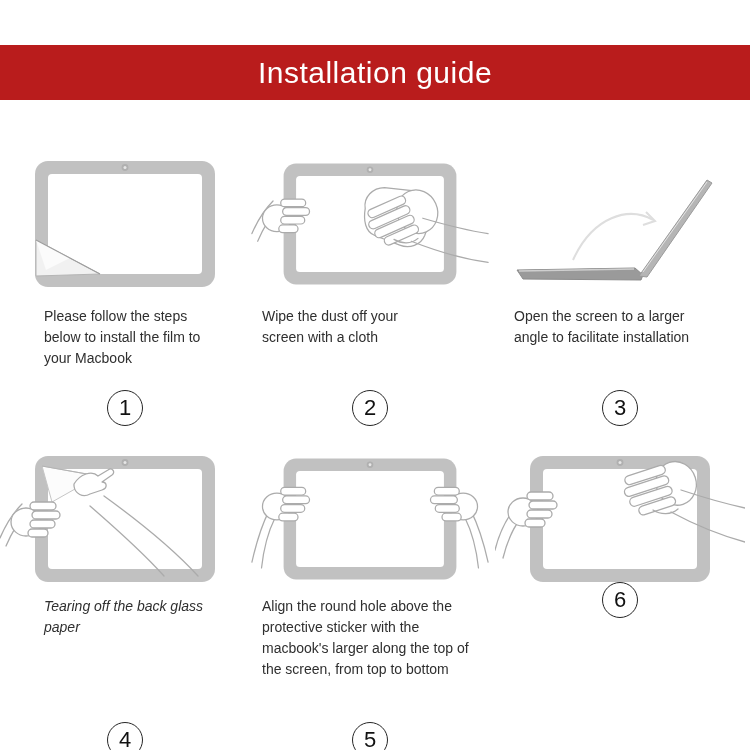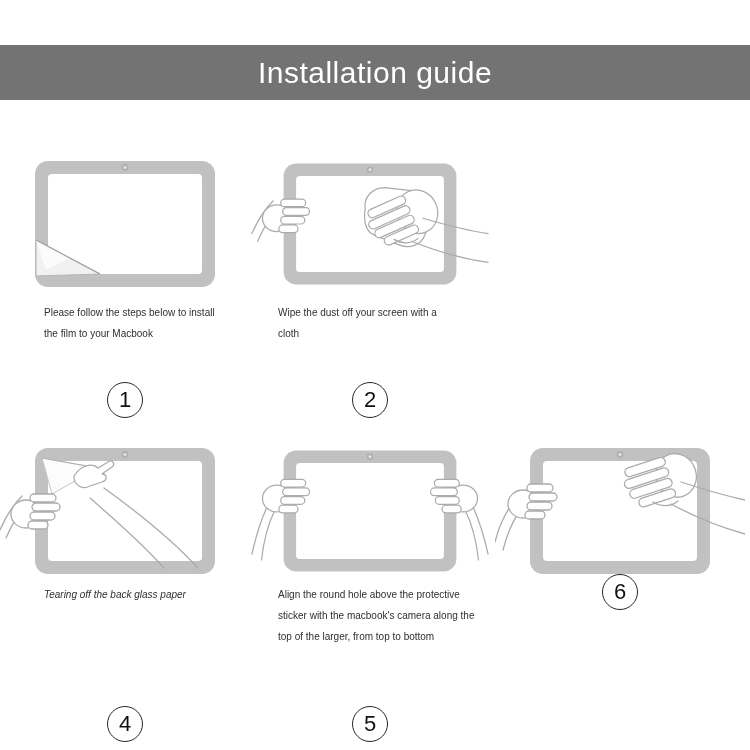--- a/index.html
+++ b/index.html
@@ -2,46 +2,46 @@
 <html><head>
 <meta charset="utf-8">
 <style>
   html,body{margin:0;padding:0;}
   body{
     width:750px;height:750px;overflow:hidden;background:#ffffff;
     font-family:"Liberation Sans", sans-serif;
     position:relative;
   }
   .banner{
-    margin-top:45px;height:55px;background:#737373;
+    margin-top:45px;height:55px;background:#b91c1c;
     display:flex;align-items:center;justify-content:center;
   }
   .banner-title{
     color:#ffffff;font-size:30px;letter-spacing:0.5px;font-weight:400;
   }
   .grid{
     display:grid;
     grid-template-columns:250px 240px 260px;
   }
   .grid.row1{margin-top:0;}
   .step{display:flex;flex-direction:column;}
   .figure{
     display:flex;align-items:center;justify-content:center;
   }
   .row1 .figure{height:136px;margin-top:56px;}
   .row2 .figure{height:126px;}
   .grid.row2{margin-top:30px;}
   .caption{
-    color:#2f2f2f;font-size:10px;line-height:21px;
+    color:#2f2f2f;font-size:14px;line-height:21px;
     text-align:left;
   }
   .row1 .caption{min-height:70px;}
   .row2 .caption{min-height:112px;}
   .col1 .caption{margin-left:44px;}
-  .col2 .caption{margin-left:28px;}
+  .col2 .caption{margin-left:12px;}
   .col3 .caption{margin-left:24px;}
   .s1 .caption{max-width:182px;}
   .s2 .caption{max-width:174px;}
   .s3 .caption{max-width:181px;}
   .s4 .caption{max-width:162px;font-style:italic;}
   .s5 .caption{max-width:214px;}
   .s6 .caption{max-width:240px;}
   .badge{
     align-self:center;
     width:36px;height:36px;border-radius:50%;
@@ -116,20 +116,40 @@
           <path class="ln" d="M150,84 C158,89 168,89 175,83"></path>
           <path class="ln" d="M180,62 C204,69 228,75 248,78"></path>
           <path class="ln" d="M168,86 C196,97 226,105 248,108"></path>
         </g>
       </svg>
     </div>
     <p class="caption">Wipe the dust off your screen with a cloth</p>
     <div class="badge">2</div>
   </div>
 
+  <div class="step col3 s3">
+    <div class="figure">
+      <svg width="250" height="136" viewBox="0 0 250 136">
+        <g>
+          <path d="M78,104 C98,60 134,50 158,64" fill="none" stroke="#dedede" stroke-width="2"></path>
+          <path d="M151,56 L160,65 L148,69" fill="none" stroke="#dedede" stroke-width="2"></path>
+        </g>
+        <g>
+          <path d="M22,114 L140,112 L148,119 L146,124 L28,123 Z" fill="#9a9a9a" stroke="#8c8c8c" stroke-width="1"></path>
+          <path d="M24,115 L139,113" stroke="#cfcfcf" stroke-width="1.6" fill="none"></path>
+        </g>
+        <g>
+          <path d="M144,120 L212,24 L217,27 L152,121 Z" fill="#b5b5b5" stroke="#9a9a9a" stroke-width="1"></path>
+          <path d="M148,116 L212,26" stroke="#e3e3e3" stroke-width="1" fill="none"></path>
+        </g>
+      </svg>
+    </div>
+    <p class="caption">Open the screen to a larger angle to facilitate installation</p>
+    <div class="badge">3</div>
+  </div>
 </div>
 
 <div class="grid row2">
 
   <div class="step col1 s4">
     <div class="figure">
       <svg width="250" height="130" viewBox="0 0 250 130">
         <g>
           <rect x="35" y="2" width="180" height="126" rx="13" fill="#c1c1c1"></rect>
           <rect x="48" y="15" width="154" height="100" rx="4" fill="#ffffff"></rect>
@@ -188,21 +208,21 @@
           <g transform="translate(42,40)">
             <ellipse class="wh" cx="-14" cy="12" rx="15" ry="14"></ellipse>
             <rect class="wh" x="-10" y="-8" width="26" height="8" rx="4"></rect>
             <rect class="wh" x="-8" y="1" width="28" height="8" rx="4"></rect>
             <rect class="wh" x="-10" y="10" width="25" height="8" rx="4"></rect>
             <rect class="wh" x="-12" y="19" width="20" height="8" rx="4"></rect>
           </g>
         </g>
       </svg>
     </div>
-    <p class="caption">Align the round hole above the protective sticker with the macbook's camera along the top of the larger, from top to bottom</p>
+    <p class="caption">Align the round hole above the protective sticker with the macbook's larger along the top of the screen, from top to bottom</p>
     <div class="badge">5</div>
   </div>
 
   <div class="step col3 s6">
     <div class="figure">
       <svg width="250" height="130" viewBox="0 0 250 130">
         <g>
           <rect x="35" y="2" width="180" height="126" rx="13" fill="#c1c1c1"></rect>
           <rect x="48" y="15" width="154" height="100" rx="4" fill="#ffffff"></rect>
           <circle cx="125" cy="8.5" r="3.4" fill="#b0b0b0"></circle>

